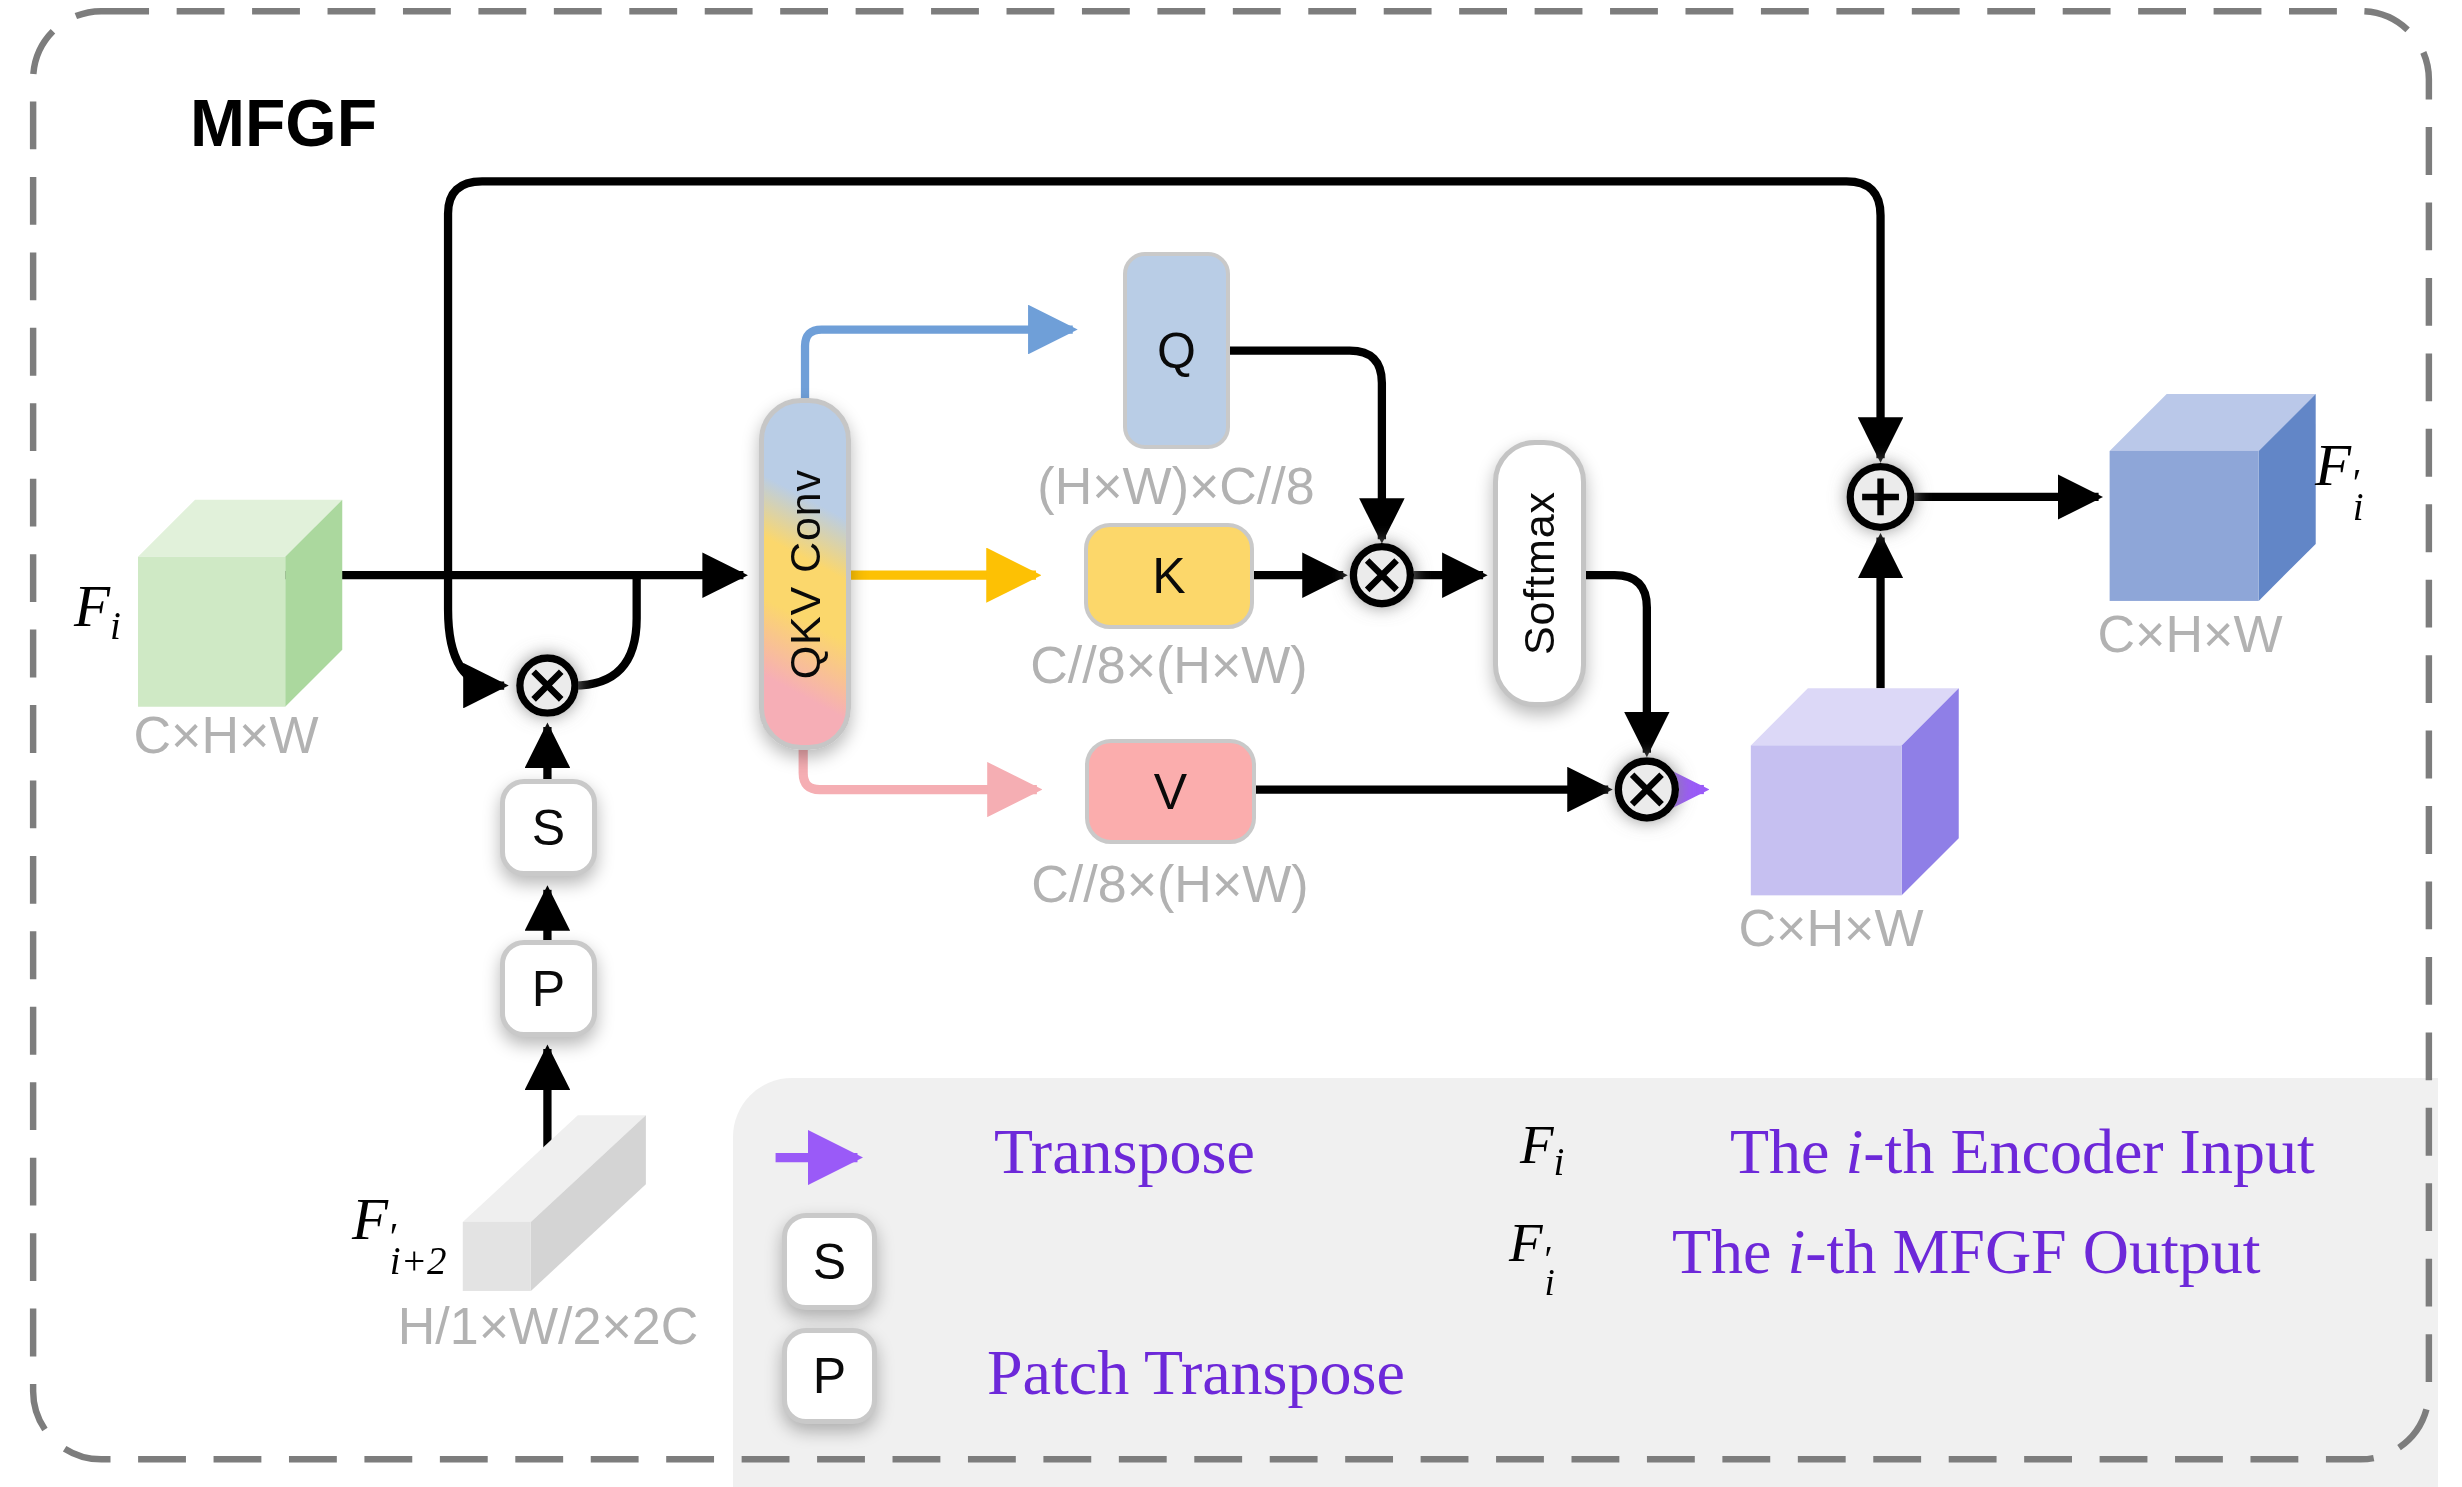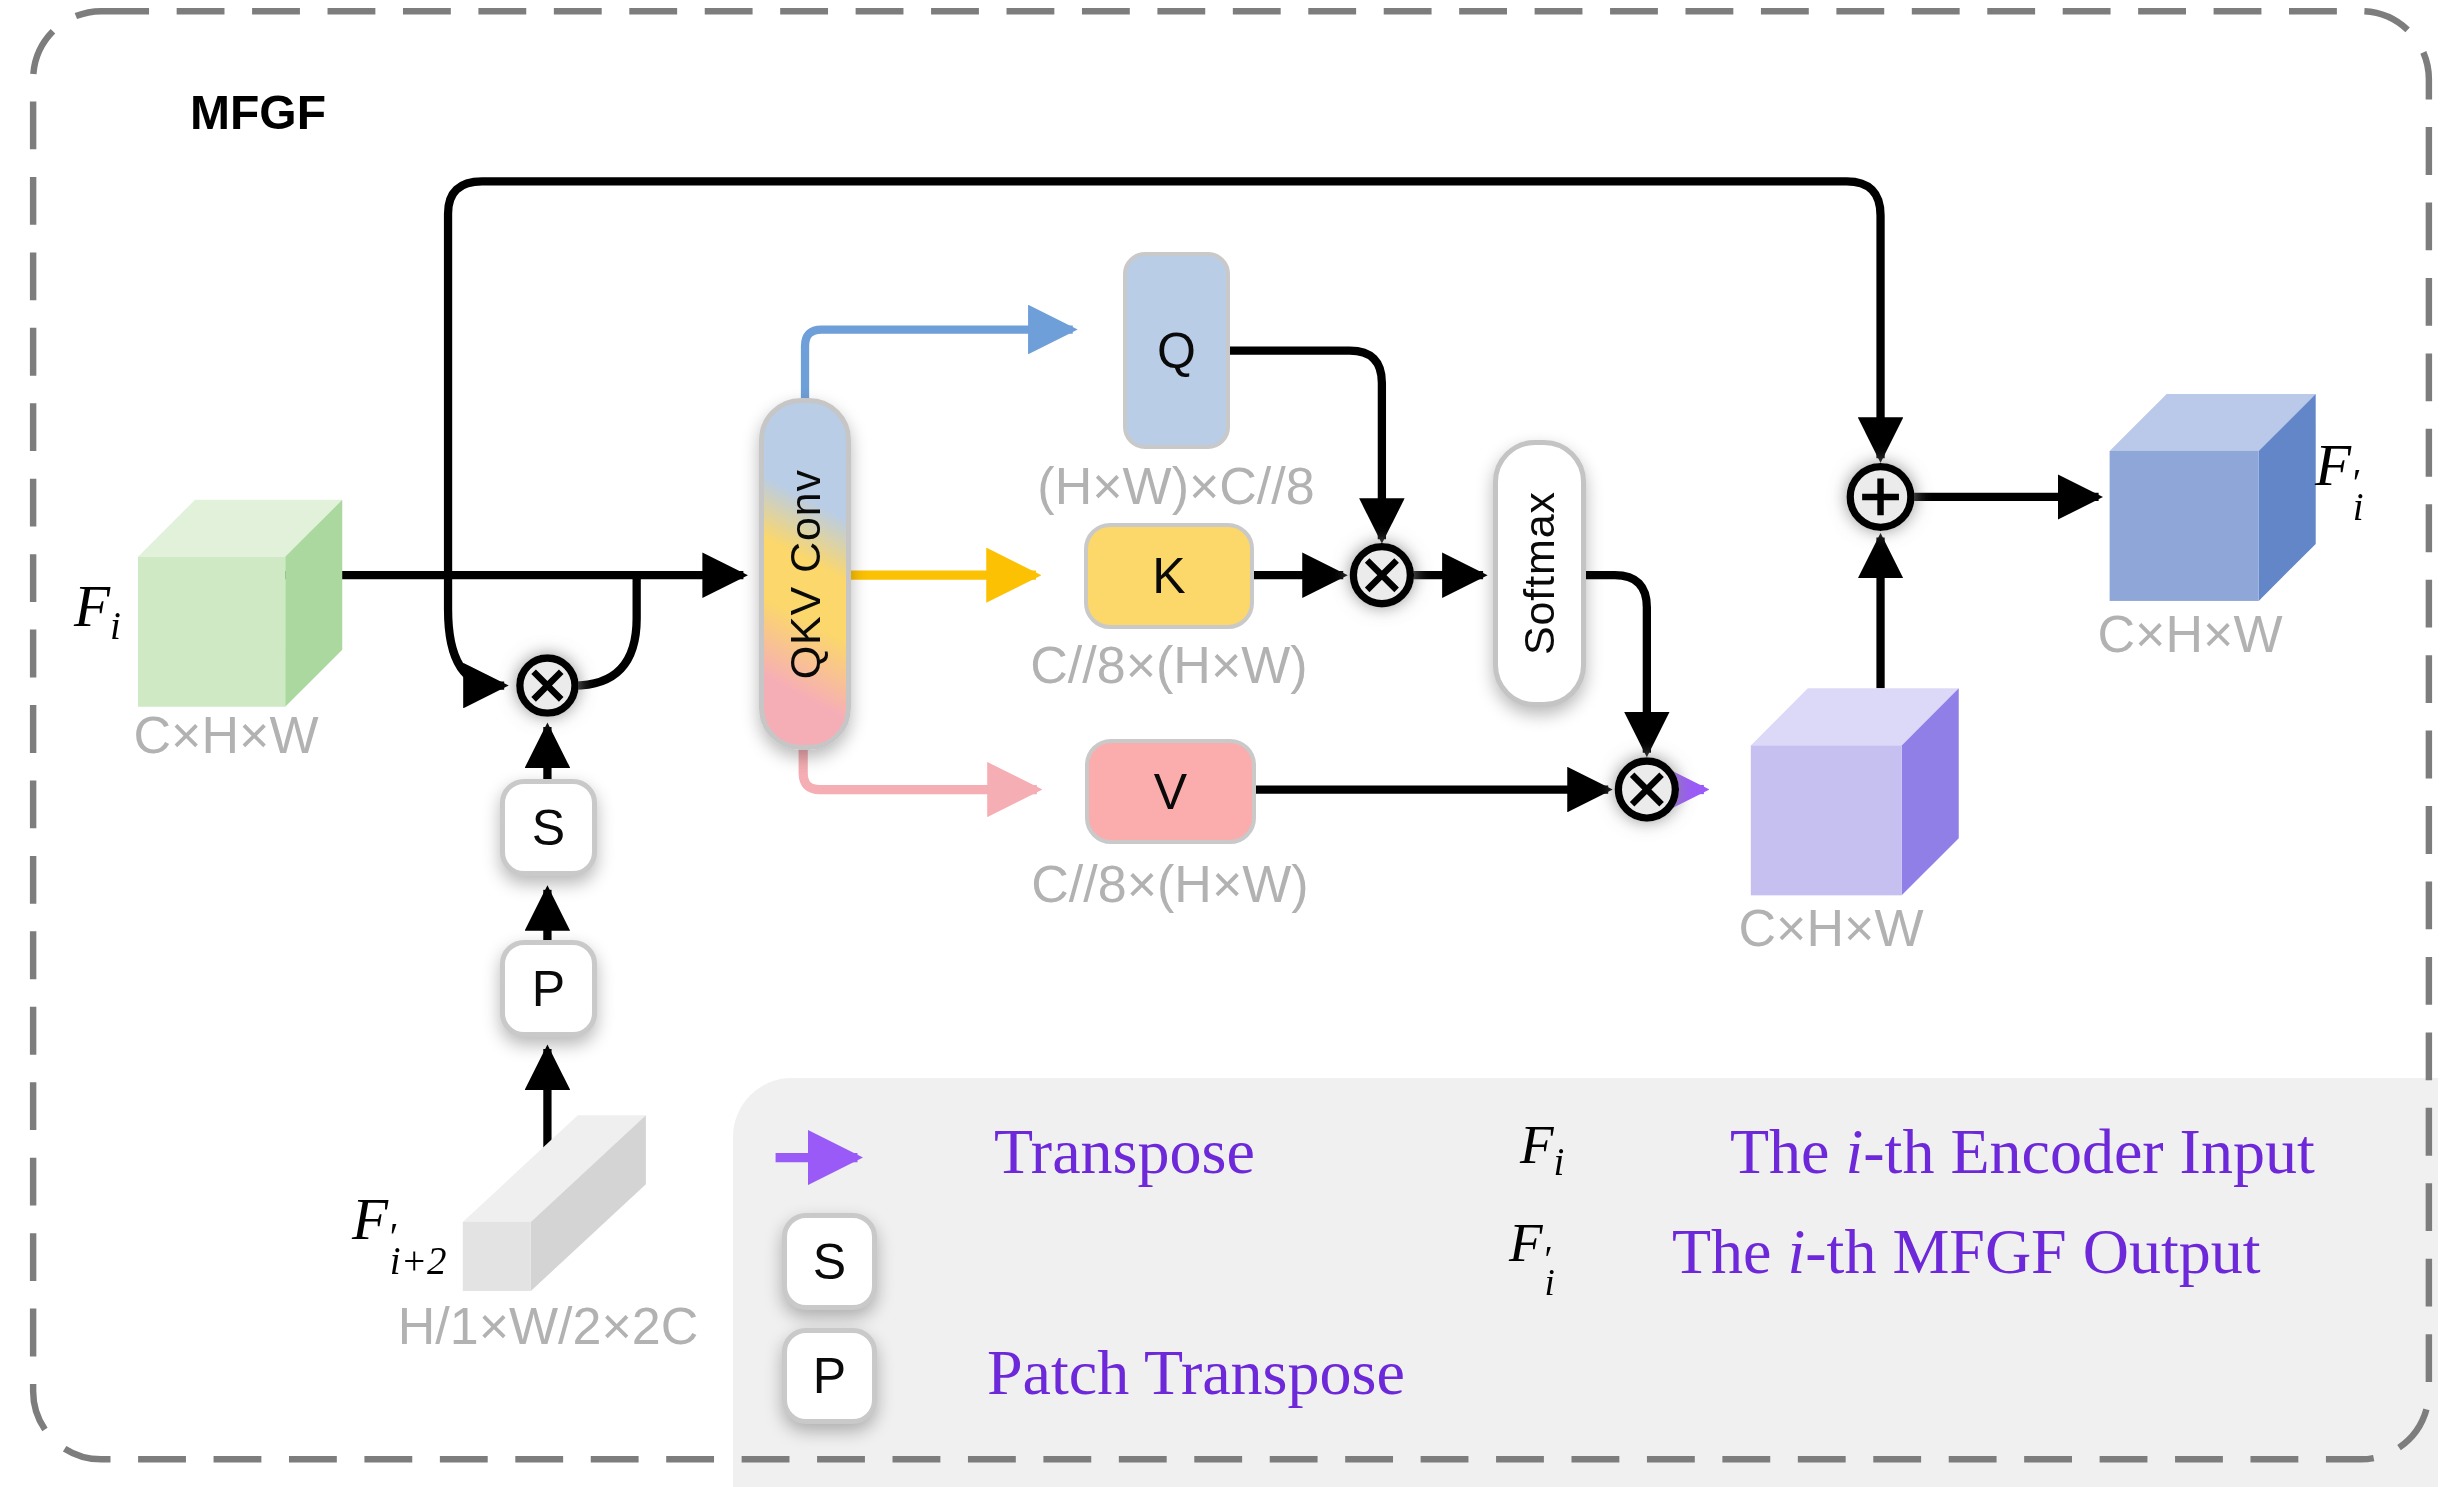--- a/index.html
+++ b/index.html
@@ -17,21 +17,21 @@
   .vtext{writing-mode:vertical-rl;transform:rotate(180deg);font-size:43px;color:#0a0a0a;letter-spacing:0.9px;}
   .qbox{left:1123px;top:252px;width:107px;height:197px;background:#b9cde6;border:4.6px solid #c9c9c9;border-radius:22px;}
   .kbox{left:1084px;top:523px;width:170px;height:106px;background:#fcd76a;border:4.6px solid #c9c9c9;border-radius:26px;}
   .vbox{left:1085px;top:739px;width:171px;height:105px;background:#fbadad;border:4.6px solid #c9c9c9;border-radius:26px;}
   .chip{background:#ffffff;border:5.5px solid #c9c9c9;border-radius:24px;}
   .schip{left:500px;top:779px;width:97px;height:97px;}
   .pchip{left:500px;top:940px;width:97px;height:97px;}
   .leg-schip{left:782px;top:1213px;width:95px;height:97px;}
   .leg-pchip{left:782px;top:1328px;width:95px;height:96px;}
   .opletter{font-size:50px;color:#0a0a0a;}
-  .title{position:absolute;left:190px;top:85px;font-size:48px;font-weight:bold;color:#000;z-index:3;}
+  .title{position:absolute;left:190px;top:85px;font-size:66px;font-weight:bold;color:#000;z-index:3;}
   .dim{position:absolute;color:#b2b2b2;font-size:52px;white-space:nowrap;z-index:3;transform:translateX(-50%);}
   .math{position:absolute;font-family:"Liberation Serif",serif;font-style:italic;font-size:59px;color:#000;
         white-space:nowrap;z-index:3;}
   .math sub{font-size:39px;font-style:italic;}
   .stack{display:inline-flex;flex-direction:column;vertical-align:-11px;line-height:.62;
          font-size:39px;margin-left:1.8px;}
   .stack .pr{font-style:normal;}
   .legtext{position:absolute;font-family:"Liberation Serif",serif;font-size:64px;color:#6d28d9;
            white-space:nowrap;z-index:3;}
   .legtext .it{font-style:italic;}

